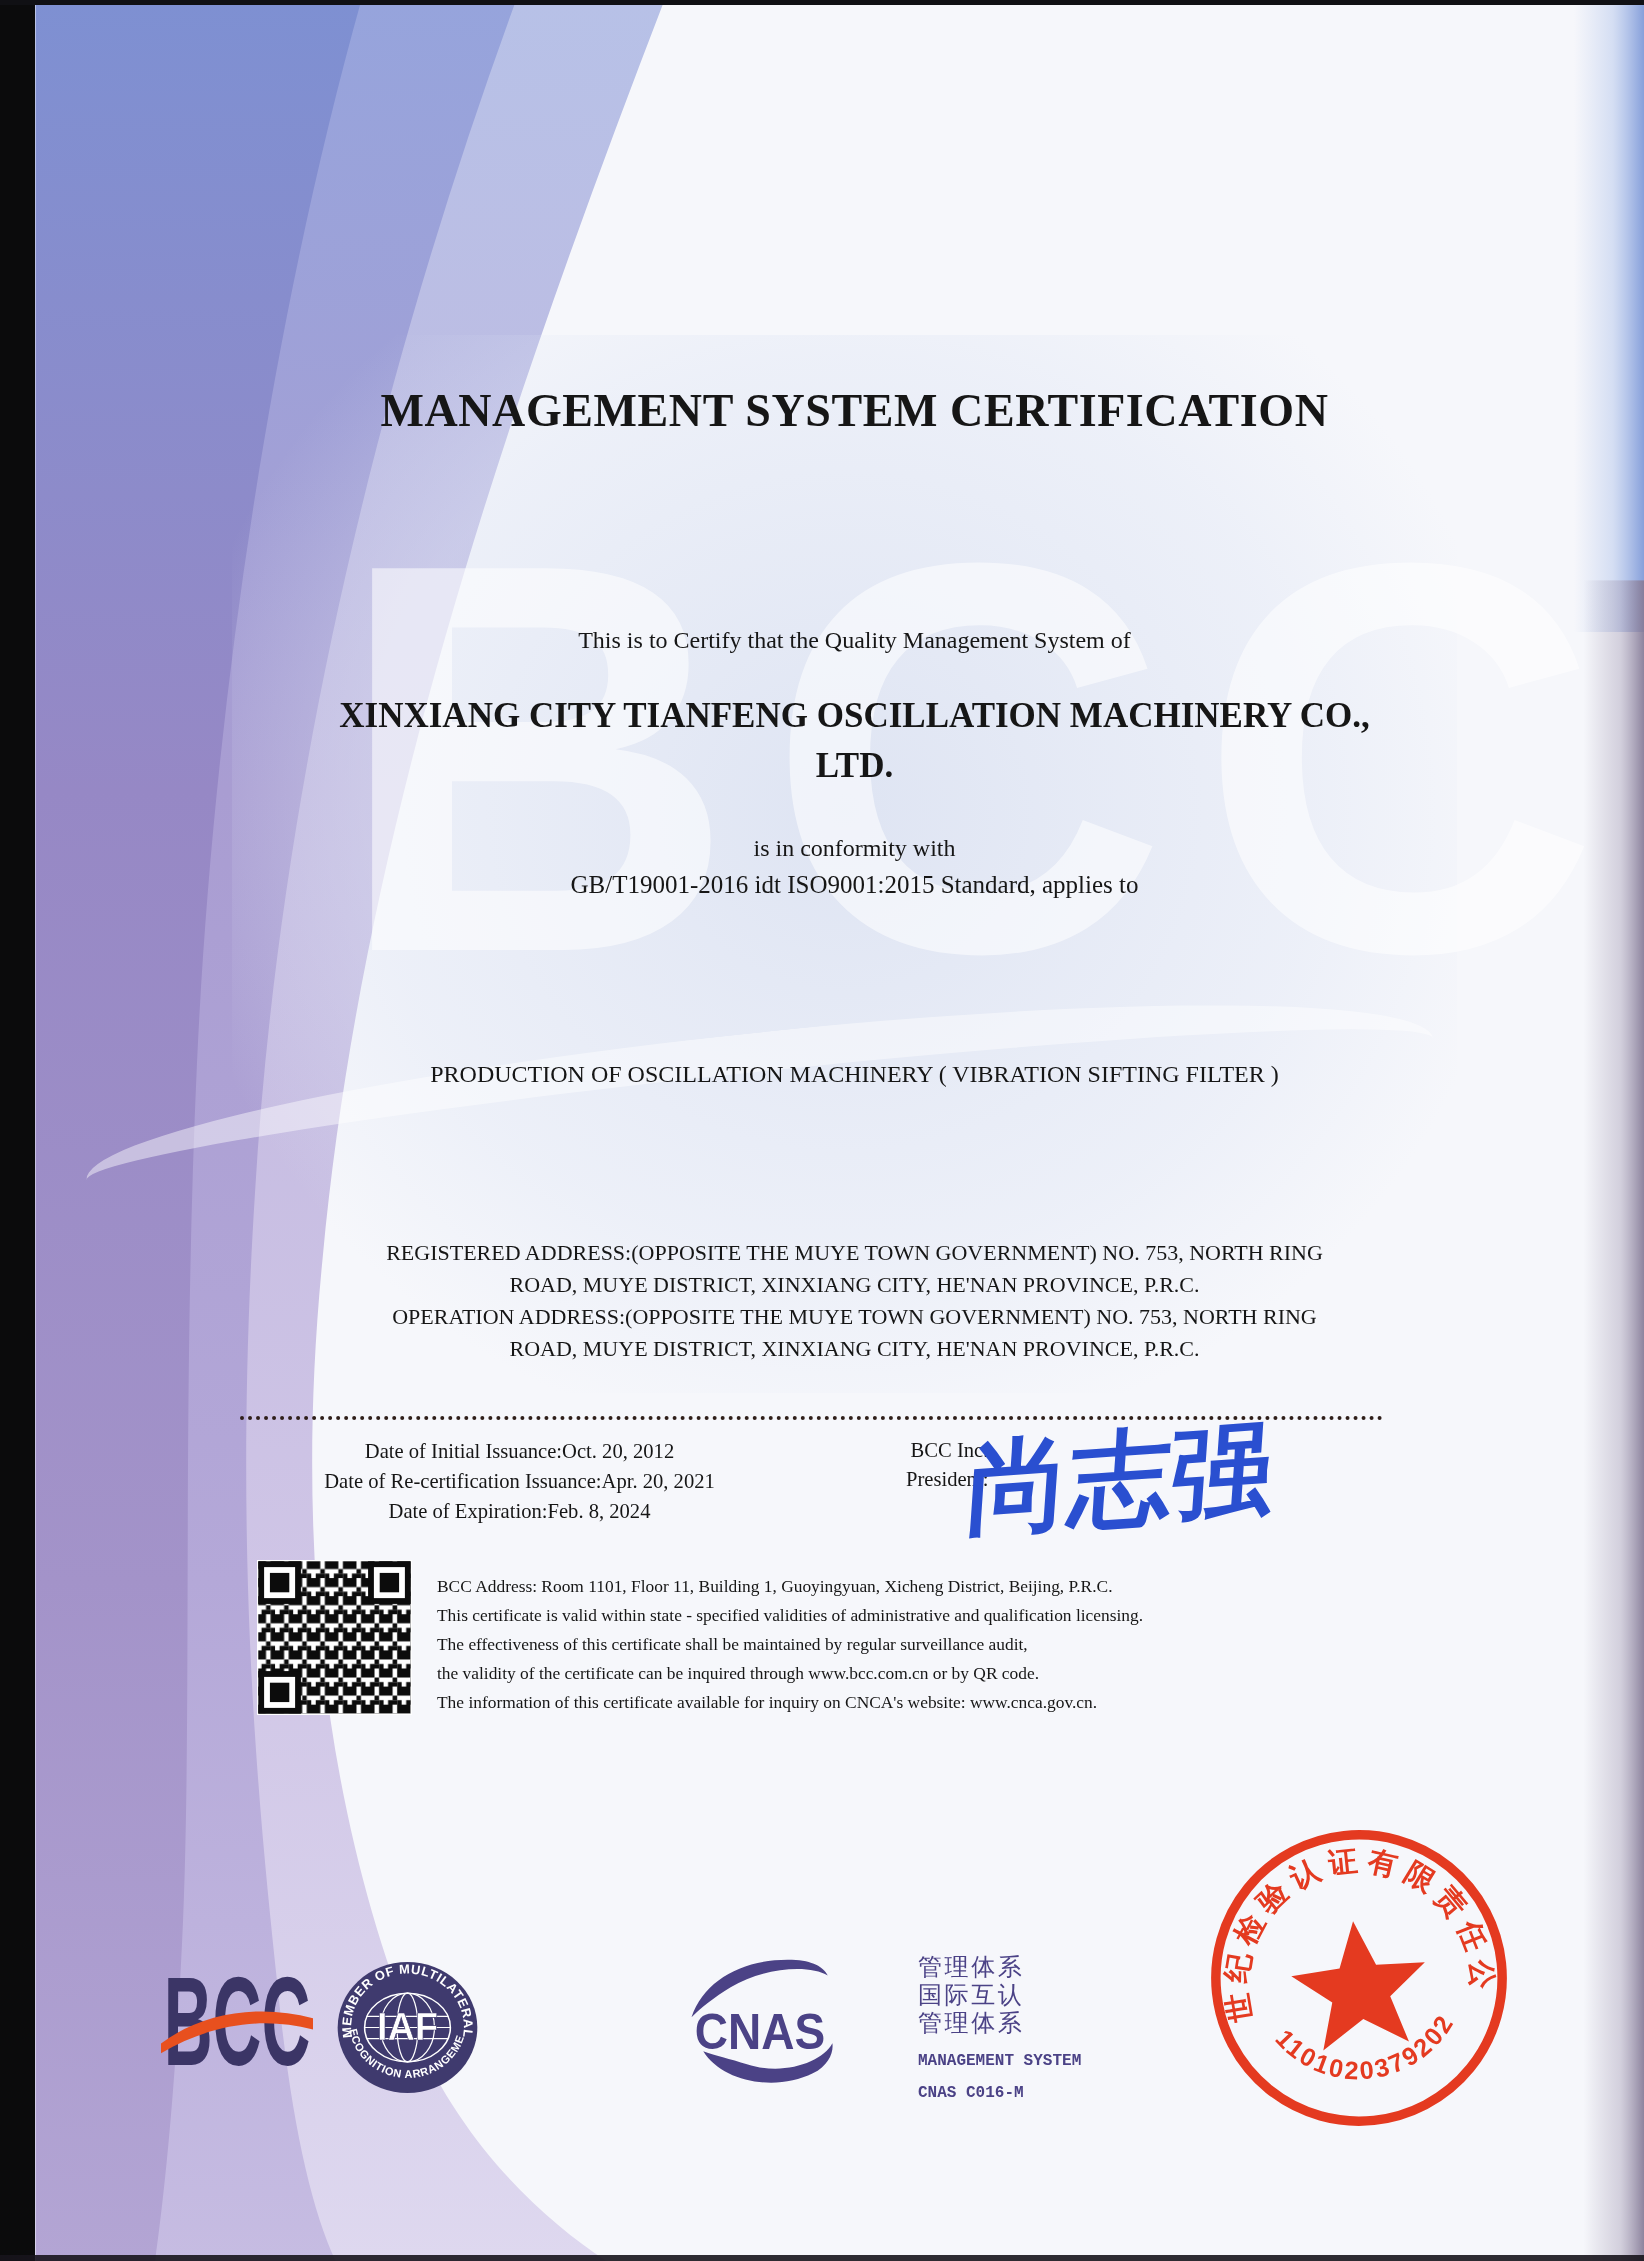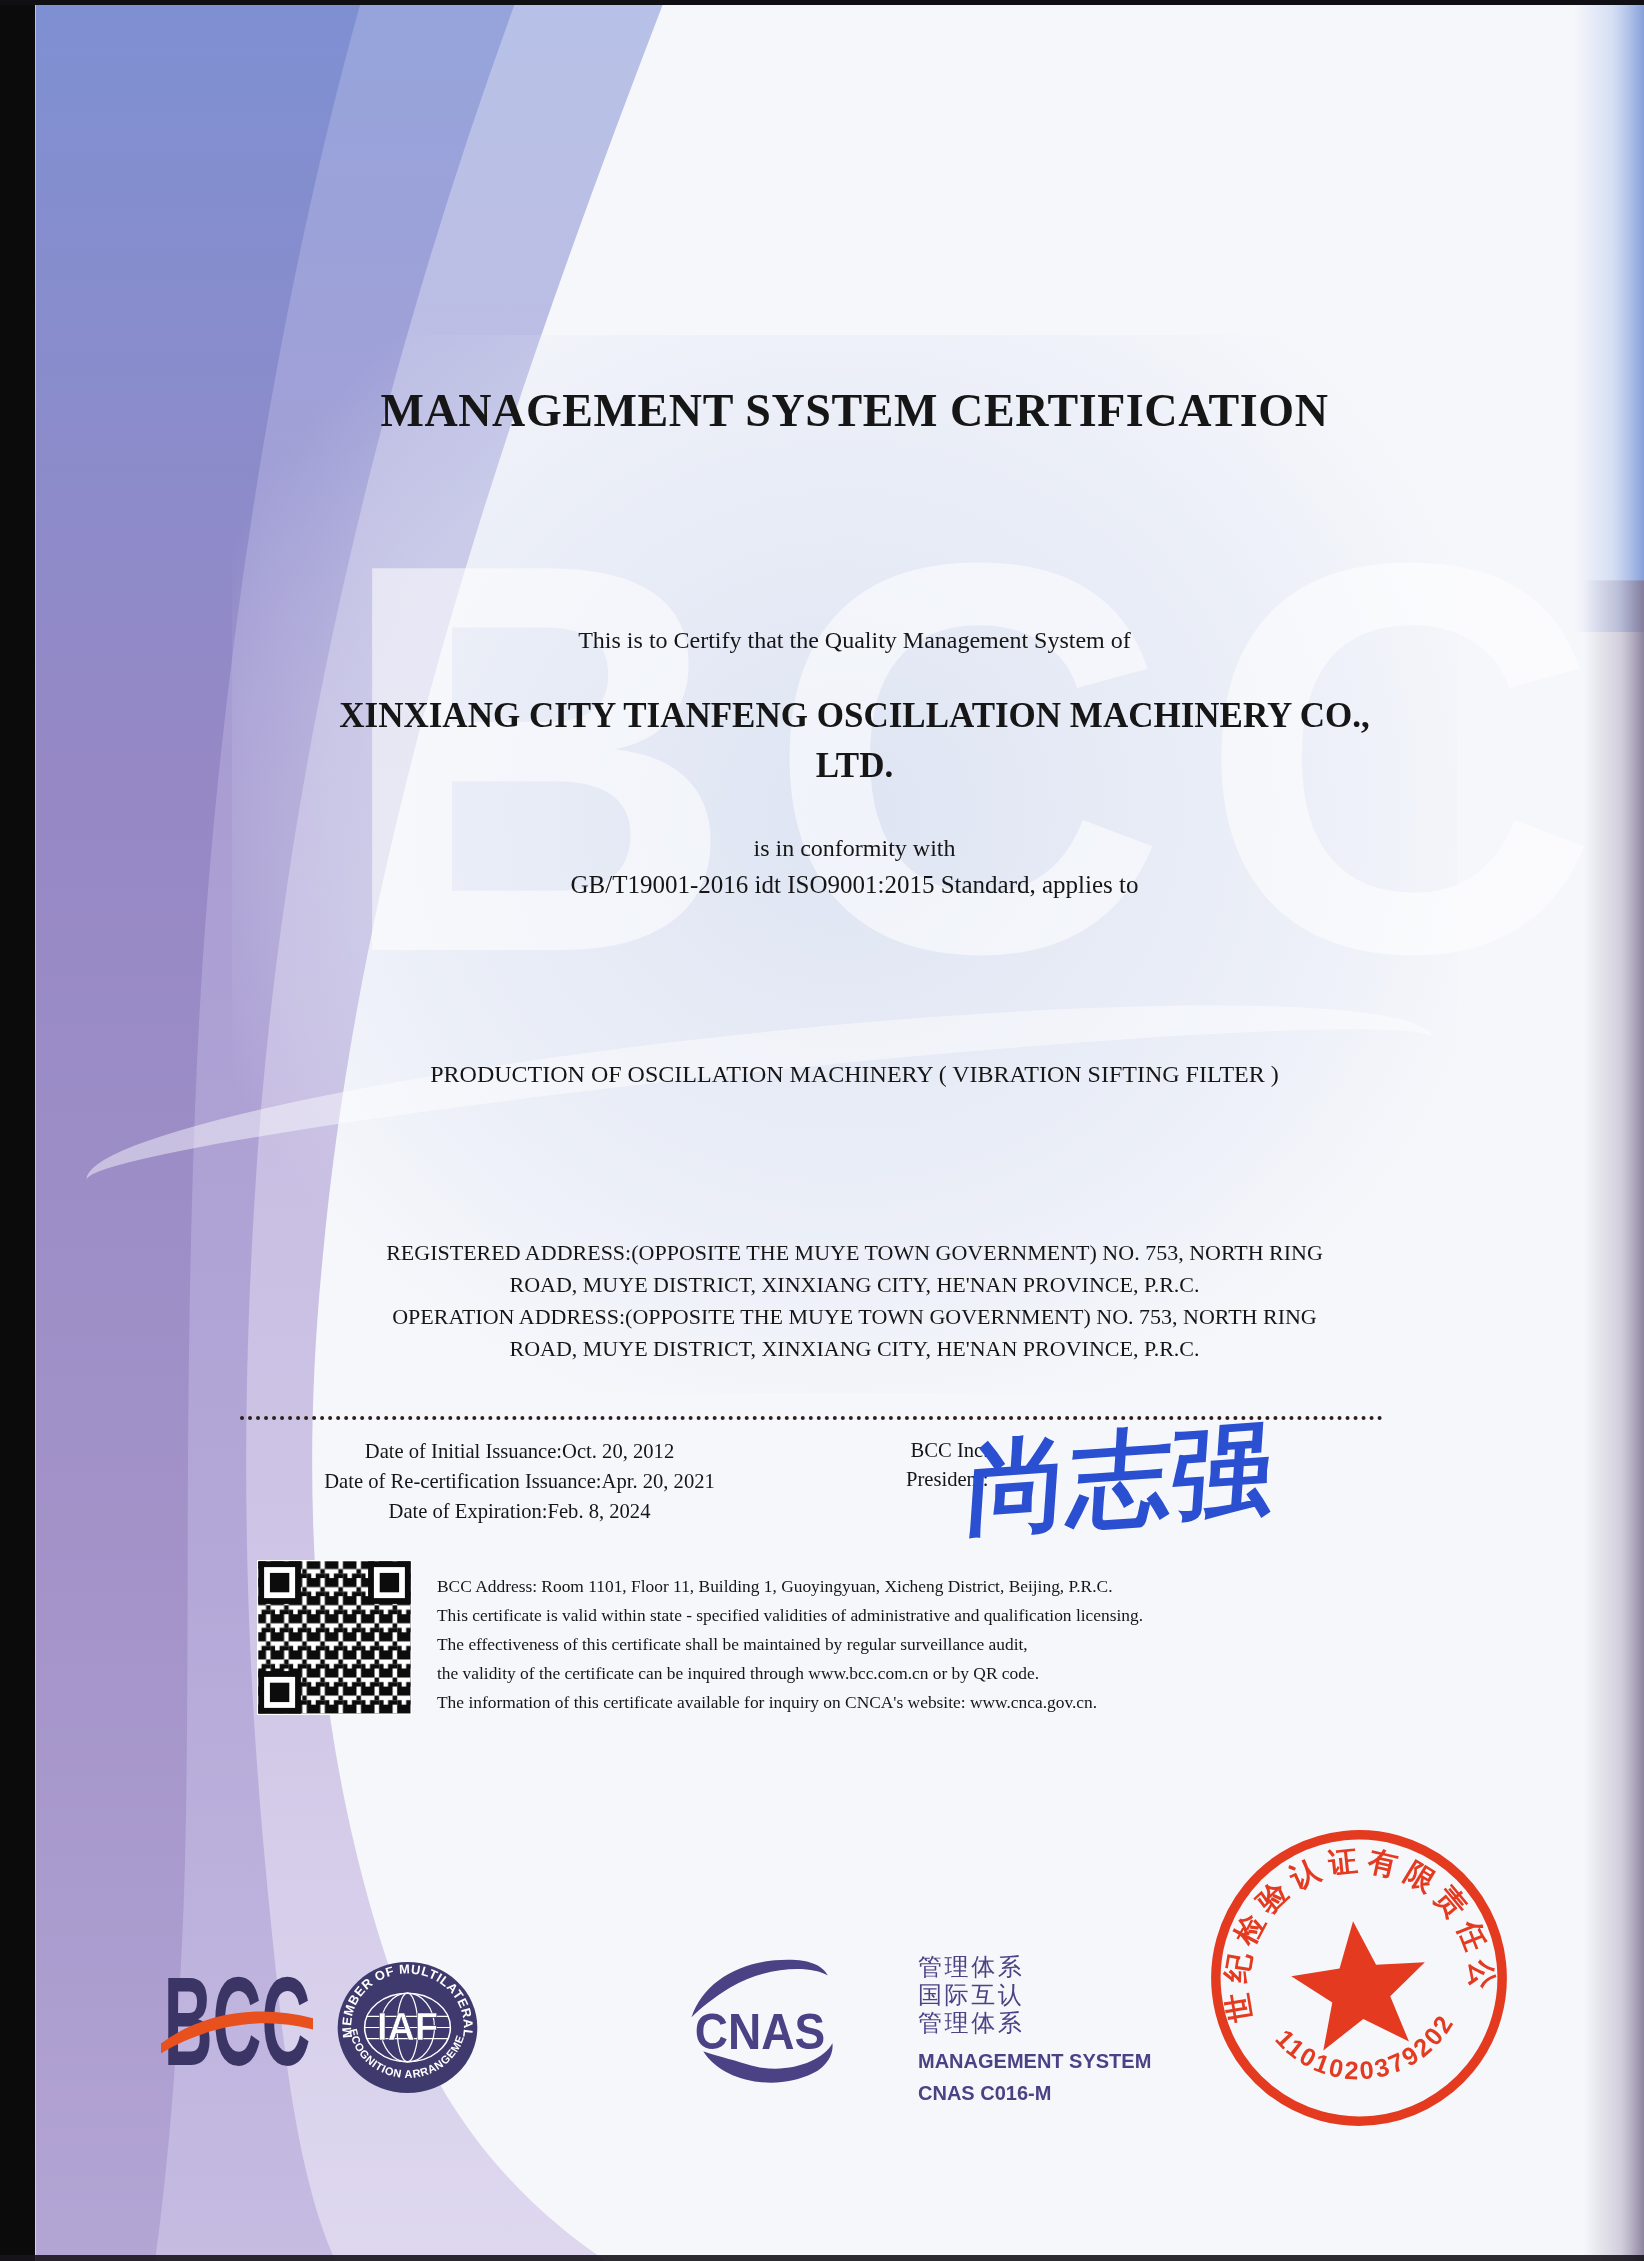--- a/index.html
+++ b/index.html
@@ -34,21 +34,21 @@
   .sig{left:967px;top:1412px;z-index:11;font-size:102px;font-weight:bold;color:#2a4fd0;
        transform:rotate(-4deg) skewX(-8deg);font-family:"DejaVu Sans",sans-serif;white-space:nowrap;}
   .fineprint{left:437px;top:1572px;font-size:17.4px;line-height:29px;z-index:10;}
   .qr{left:257px;top:1560px;z-index:10;}
   
   .bcc-logo{left:161px;top:1966px;z-index:12;}
   .iaf-logo{left:334px;top:1958px;z-index:12;}
   .cnas-logo{left:685px;top:1953px;z-index:12;}
   .cnas-text{left:918px;top:1953px;z-index:12;color:#4b4286;}
   .cnas-cn{font-size:24px;line-height:28px;letter-spacing:2.6px;font-family:"DejaVu Sans",sans-serif;}
-  .cnas-en{margin-top:7.7px;font-family:Liberation Sans, sans-serif;font-weight:bold;font-size:20px;line-height:32px;}
+  .cnas-en{margin-top:7.7px;font-family:Liberation Mono, monospace;font-weight:bold;font-size:16px;line-height:32px;}
   .seal{left:1207px;top:1823px;z-index:13;transform:rotate(-6deg);}
 </style>
 </head>
 <body>
 
 <div class="page">
 
   <svg class="abs deco" width="1645" height="2261" viewBox="0 0 2550 3506">
     <defs>
       <linearGradient id="g1" x1="0" y1="0" x2="0" y2="1">

